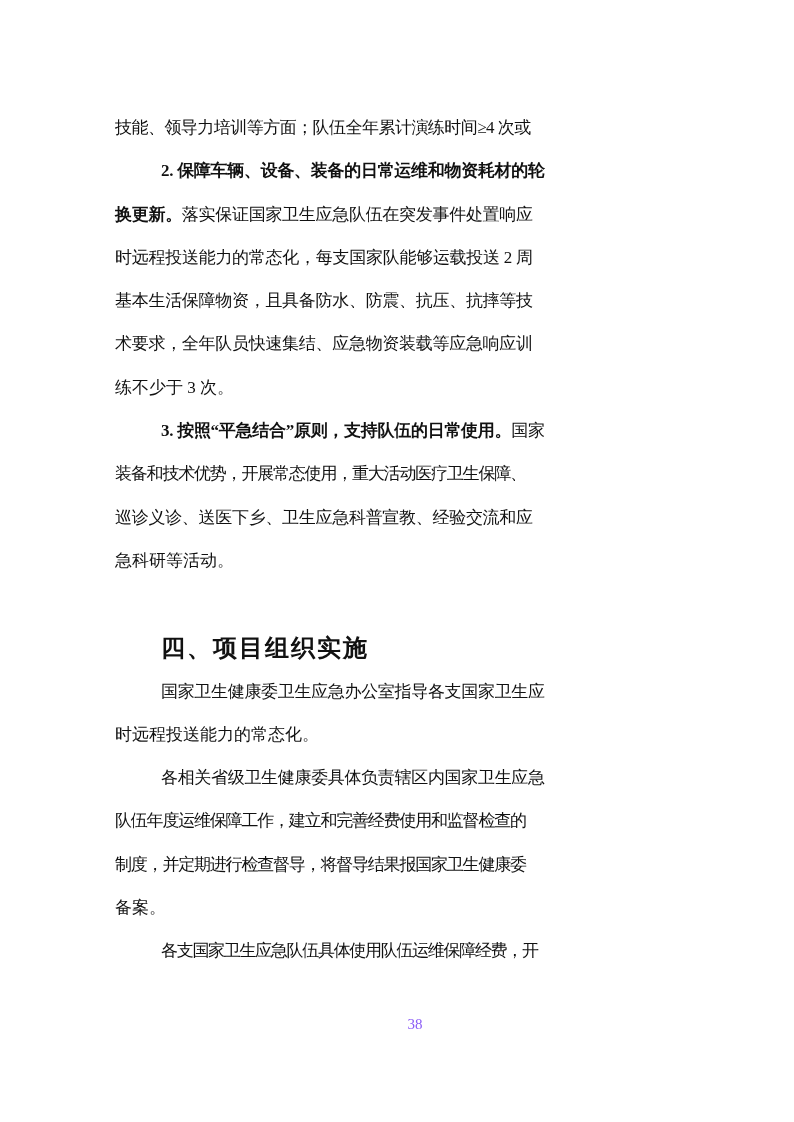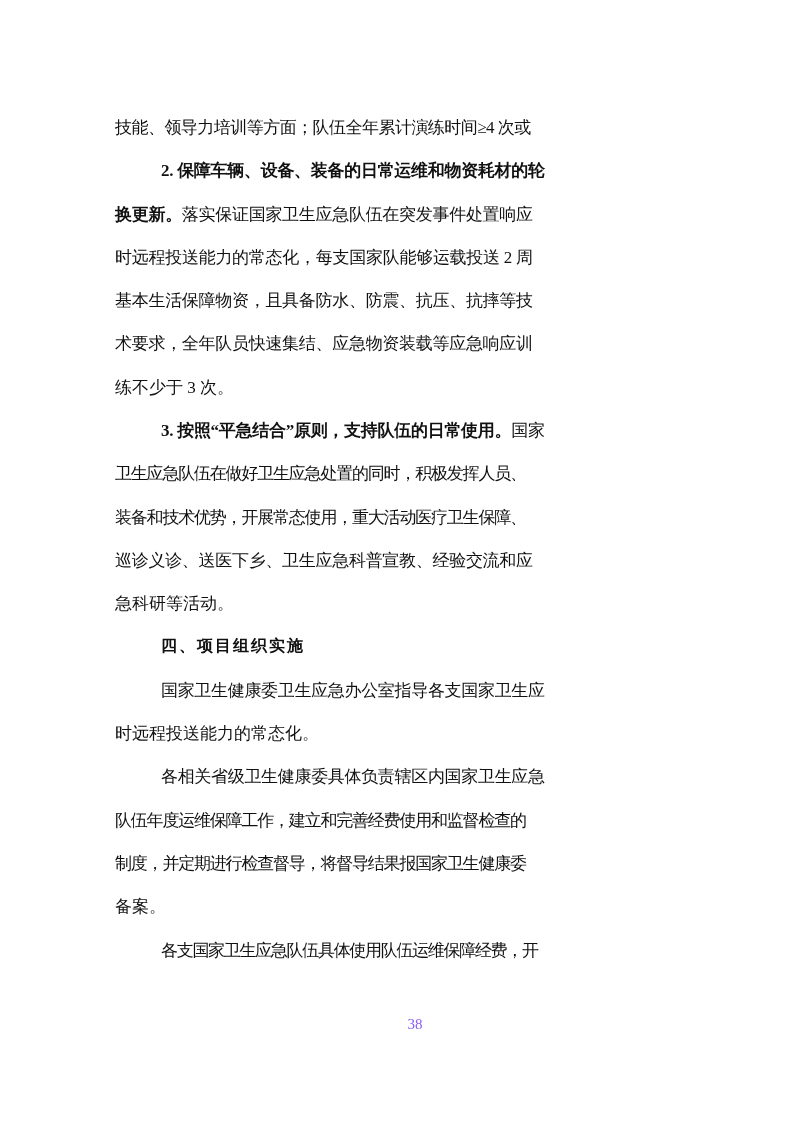--- a/index.html
+++ b/index.html
@@ -33,24 +33,25 @@
     padding-left: 46px;
   }
   .lt {
     display: inline-block;
     white-space: nowrap;
   }
   .b {
     font-weight: 700;
   }
   .line.heading {
-    font-family: Liberation Mono, monospace;
+    font-family: Liberation Sans, sans-serif;
     font-weight: 700;
-    font-size: 16px;
+    font-size: 24px;
     letter-spacing: 2px;
+    margin-top: 44px;
   }
   .page-footer {
     position: absolute;
     left: 115px;
     width: 568px;
     top: 1016px;
     text-align: center;
     font-size: 15px;
     color: #8b5cf6;
   }
@@ -65,21 +66,20 @@
 <div class="page">
   <div class="text-block">
       <div class="line fit"><span class="lt" style="letter-spacing: -0.533654px;"><span>技能、领导力培训等方面；队伍全年累计演练时间≥4 次或</span></span></div>
       <div class="line indent fit"><span class="lt" style="letter-spacing: -0.291667px;"><span class="b">2. 保障车辆、设备、装备的日常运维和物资耗材的轮</span></span></div>
       <div class="line fit"><span class="lt" style="letter-spacing: -0.291667px;"><span class="b">换更新。</span><span>落实保证国家卫生应急队伍在突发事件处置响应</span></span></div>
       <div class="line fit"><span class="lt" style="letter-spacing: -0.269231px;"><span>时远程投送能力的常态化，每支国家队能够运载投送 2 周</span></span></div>
       <div class="line fit"><span class="lt" style="letter-spacing: -0.291667px;"><span>基本生活保障物资，且具备防水、防震、抗压、抗摔等技</span></span></div>
       <div class="line fit"><span class="lt" style="letter-spacing: -0.291667px;"><span>术要求，全年队员快速集结、应急物资装载等应急响应训</span></span></div>
       <div class="line"><span class="lt"><span>练不少于 3 次。</span></span></div>
       <div class="line indent fit"><span class="lt" style="letter-spacing: -0.28px;"><span class="b">3. 按照“平急结合”原则，支持队伍的日常使用。</span><span>国家</span></span></div>
-      <div class="line fit"><span class="lt" style="letter-spacing: -1.2px;"><span>卫生应急队伍在做好卫生应急处置的同时，积极发挥人员、</span></span></div>
       <div class="line fit"><span class="lt" style="letter-spacing: -1.2px;"><span>装备和技术优势，开展常态使用，重大活动医疗卫生保障、</span></span></div>
       <div class="line fit"><span class="lt" style="letter-spacing: -0.291667px;"><span>巡诊义诊、送医下乡、卫生应急科普宣教、经验交流和应</span></span></div>
       <div class="line"><span class="lt"><span>急科研等活动。</span></span></div>
       <div class="line indent heading"><span class="lt"><span class="b">四、项目组织实施</span></span></div>
       <div class="line indent fit"><span class="lt" style="letter-spacing: -0.318182px;"><span>国家卫生健康委卫生应急办公室指导各支国家卫生应</span></span></div>
       <div class="line"><span class="lt"><span>时远程投送能力的常态化。</span></span></div>
       <div class="line indent fit"><span class="lt" style="letter-spacing: -0.318182px;"><span>各相关省级卫生健康委具体负责辖区内国家卫生应急</span></span></div>
       <div class="line fit"><span class="lt" style="letter-spacing: -1.2px;"><span>队伍年度运维保障工作，建立和完善经费使用和监督检查的</span></span></div>
       <div class="line fit"><span class="lt" style="letter-spacing: -1.2px;"><span>制度，并定期进行检查督导，将督导结果报国家卫生健康委</span></span></div>
       <div class="line"><span class="lt"><span>备案。</span></span></div>

